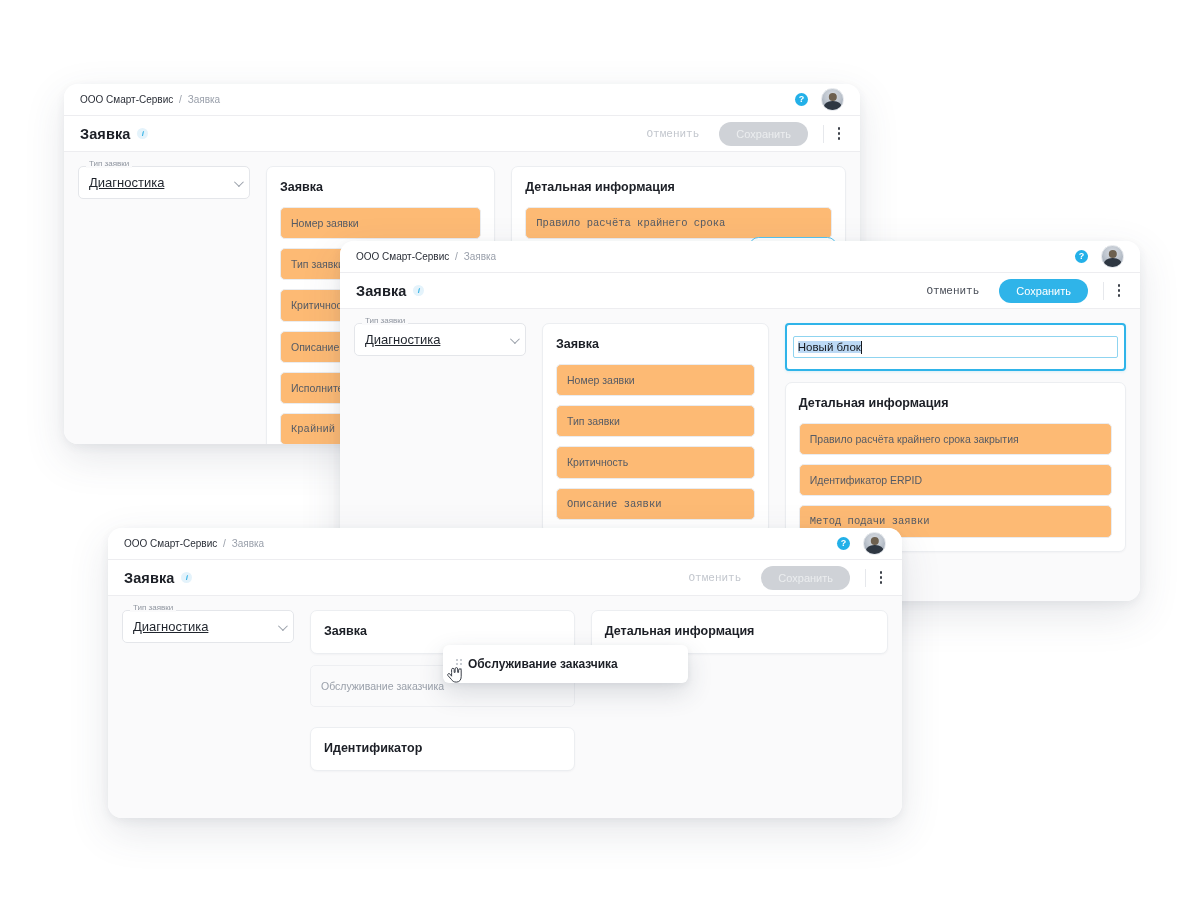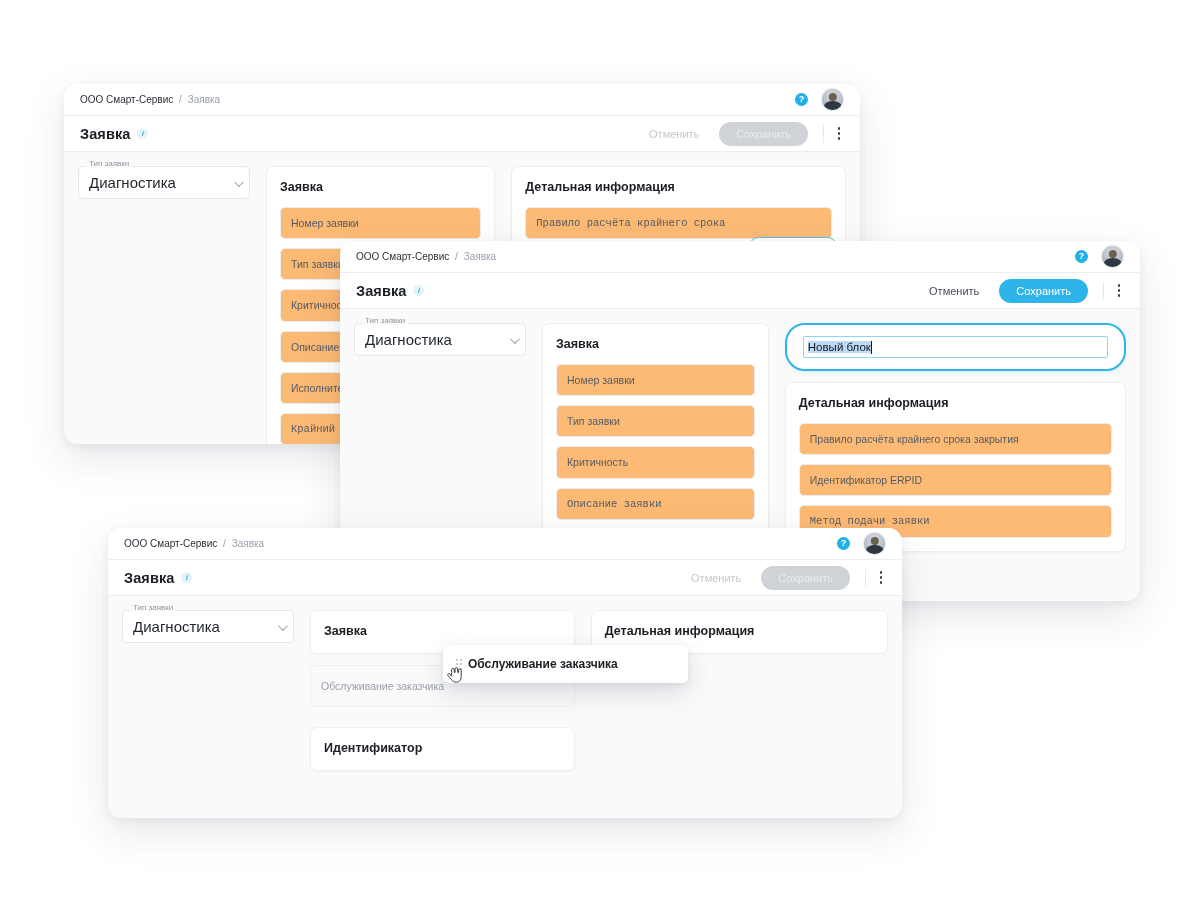--- a/index.html
+++ b/index.html
@@ -72,21 +72,21 @@
   .info-badge {
     margin-left: 7px; width: 11px; height: 11px; border-radius: 50%;
     background: #e4f3fb; color: #3ab4e6;
     font-size: 8px; font-style: italic; font-weight: 700;
     display: flex; align-items: center; justify-content: center;
   }
   .titlebar .spacer { flex: 1 1 auto; }
   .btn-text {
     font-size: 11px; color: #4a4f59;
     padding: 4px 8px; border: 0; background: transparent; cursor: pointer;
-    font-family: Liberation Sans, sans-serif;
+    font-family: Liberation Mono, monospace;
   }
   .btn-text.disabled { color: #c3c7ce; cursor: default; }
   .btn-primary {
     font-size: 11px; color: #ffffff; background: #2fb4e9;
     border: 0; border-radius: 14px; padding: 6px 17px; margin-left: 12px;
     cursor: pointer; font-family: inherit; white-space: nowrap;
   }
   .btn-primary.disabled { background: #cfd2d7; color: #ebedef; cursor: default; }
   .vdiv { width: 1px; height: 18px; background: #e6e8ec; margin: 0 6px 0 15px; }
   .kebab {
@@ -108,21 +108,21 @@
   .col-left   { width: 172px; flex: 0 0 172px; }
   .col-mid    { flex: 1 1 auto; }
   .col-right  { flex: 1 1 auto; }
 
   
   .select-wrap { position: relative; }
   .select-box {
     background: #ffffff; border: 1px solid #e4e6ea; border-radius: 5px;
     height: 33px; padding: 0 24px 0 10px;
     display: flex; align-items: center;
-    font-size: 15px; color: #1f242c;
+    font-size: 13px; color: #1f242c; text-decoration: underline;
   }
   .select-label {
     position: absolute; top: -6px; left: 8px;
     background: #fafafb; padding: 0 3px;
     font-size: 8px; color: #9096a0; line-height: 1;
   }
   .chev {
     position: absolute; right: 9px; top: 50%; margin-top: -3px;
     width: 7px; height: 7px;
     border-right: 1.3px solid #9aa0aa; border-bottom: 1.3px solid #9aa0aa;
@@ -167,22 +167,22 @@
     font-family: inherit;
   }
 
   
   .cursor-hand { position: absolute; width: 16px; height: 20px; pointer-events: none; }
   .cursor-hand svg { display: block; }
 
   
   .block.editing {
     border: 2px solid #2fb4e9;
-    border-radius: 20px;
-    padding: 11px 16px;
+    border-radius: 4px;
+    padding: 11px 6px;
     box-shadow: 0 1px 3px rgba(47,180,233,0.16);
     text-align: right;
   }
   .nb-input {
     width: 100%; height: 22px;
     border: 1px solid #8fd4f0; border-radius: 2px;
     background: #ffffff;
     display: flex; align-items: center;
     padding: 0 4px;
     font-size: 11.5px; color: #15181e;

